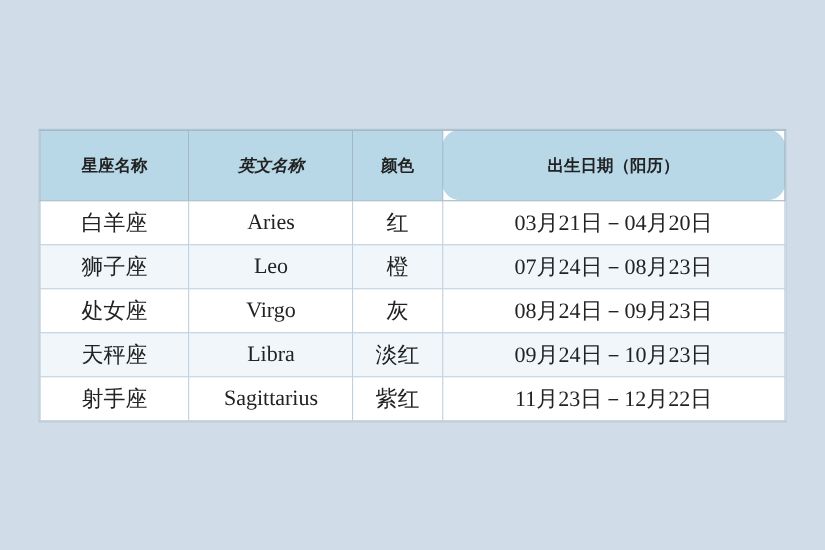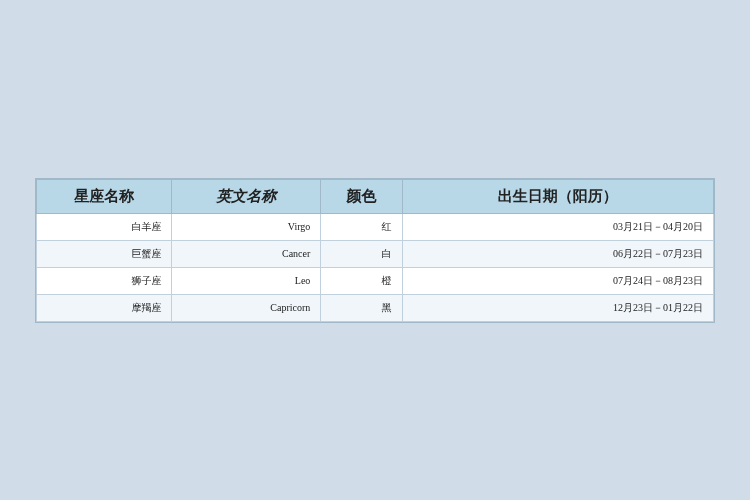--- a/index.html
+++ b/index.html
@@ -19,77 +19,83 @@
     }
     table {
       width: 100%;
       border-collapse: collapse;
     }
     thead tr {
       background-color: #b8d8e8;
     }
     thead th {
       border: 1px solid #a0b8c8;
-      padding: 7px 10px;
+      padding: 22px 10px;
       text-align: center;
       font-size: 15px;
       font-weight: bold;
       color: #222;
     }
     tbody tr {
       background-color: #ffffff;
     }
     tbody tr:nth-child(even) {
       background-color: #f0f6fa;
     }
     tbody td {
       border: 1px solid #c0d0dc;
       padding: 6px 10px;
-      text-align: right;
-      font-size: 10px;
+      text-align: center;
+      font-size: 20px;
       color: #222;
     }
     .col-cn { width: 20%; }
     .col-en { width: 22%; font-style: italic; }
     .col-color { width: 12%; }
-    .col-date { width: 46%; }
+    .col-date { width: 46%; border-radius: 16px; }
   </style>
 </head>
 <body>
 
 <div class="table-container">
   <table>
     <thead>
       <tr>
         <th class="col-cn">星座名称</th>
         <th class="col-en">英文名称</th>
         <th class="col-color">颜色</th>
         <th class="col-date">出生日期（阳历）</th>
       </tr>
     </thead>
     <tbody id="table-body">
     <tr>
           <td>白羊座</td>
-          <td>Virgo</td>
+          <td>Aries</td>
           <td>红</td>
           <td>03月21日－04月20日</td>
-        </tr>
-        <tr>
-          <td>巨蟹座</td>
-          <td>Cancer</td>
-          <td>白</td>
-          <td>06月22日－07月23日</td>
         </tr>
         <tr>
           <td>狮子座</td>
           <td>Leo</td>
           <td>橙</td>
           <td>07月24日－08月23日</td>
         </tr>
         <tr>
-          <td>摩羯座</td>
-          <td>Capricorn</td>
-          <td>黑</td>
-          <td>12月23日－01月22日</td>
+          <td>处女座</td>
+          <td>Virgo</td>
+          <td>灰</td>
+          <td>08月24日－09月23日</td>
+        </tr>
+        <tr>
+          <td>天秤座</td>
+          <td>Libra</td>
+          <td>淡红</td>
+          <td>09月24日－10月23日</td>
+        </tr>
+        <tr>
+          <td>射手座</td>
+          <td>Sagittarius</td>
+          <td>紫红</td>
+          <td>11月23日－12月22日</td>
         </tr>
       </tbody>
   </table>
 </div>
 
 </body></html>

